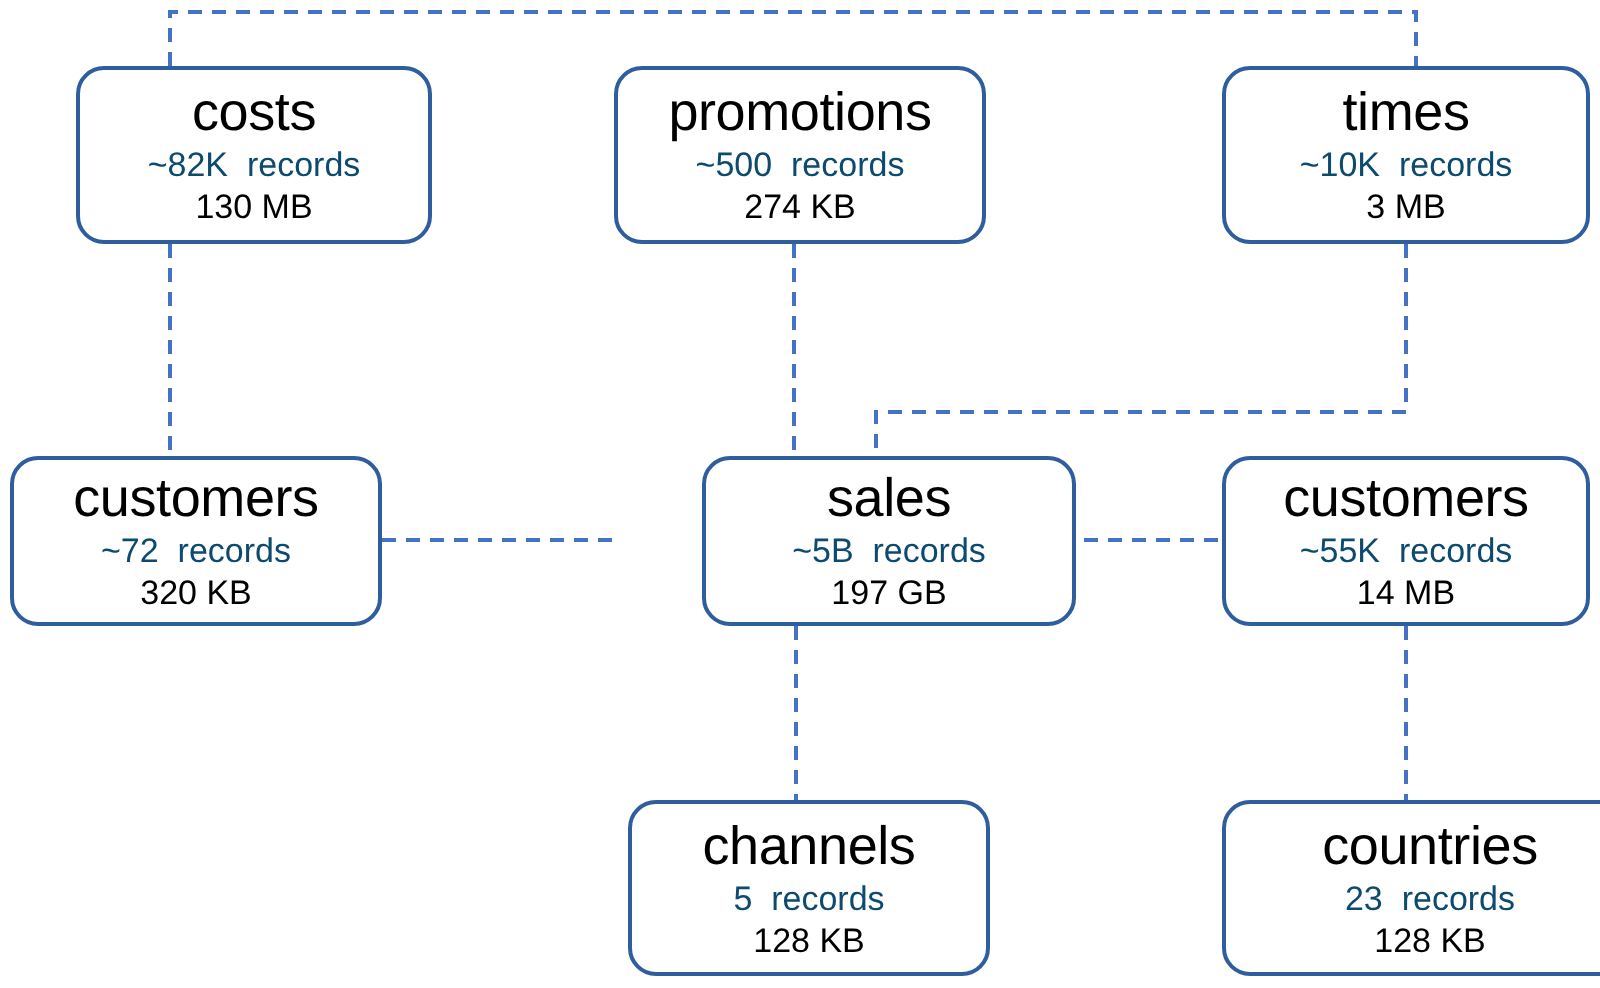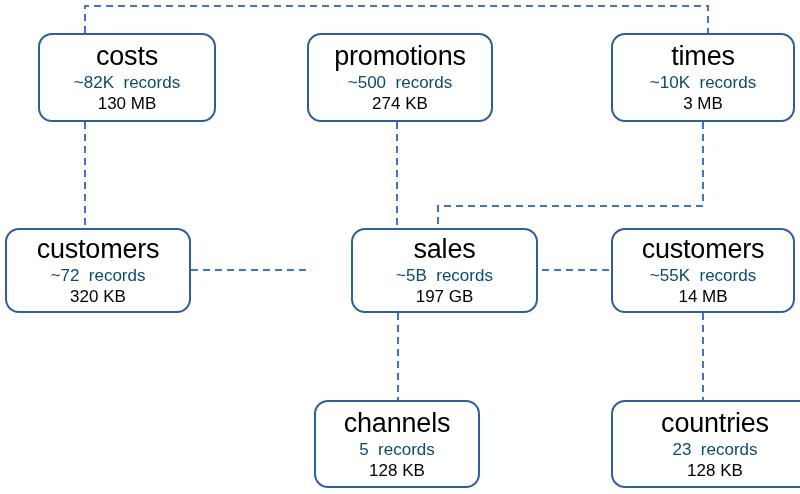--- a/index.html
+++ b/index.html
@@ -99,21 +99,21 @@
       <div class="node" style="left: 307px; top: 228px; width: 187px; height: 85px; border-color: rgb(46, 94, 158); margin-left: 44px;">
     <div class="node-title">sales</div>
     <div class="node-records">~5B  records</div>
     <div class="node-size">197 GB</div>
   </div>
       <div class="node" style="left: 611px; top: 228px; width: 184px; height: 85px; border-color: rgb(46, 94, 158);">
     <div class="node-title">customers</div>
     <div class="node-records">~55K  records</div>
     <div class="node-size">14 MB</div>
   </div>
-      <div class="node" style="left: 314px; top: 400px; width: 166px; height: 88px; border-color: rgb(46, 94, 158); justify-content: center;">
+      <div class="node" style="left: 314px; top: 400px; width: 181px; height: 88px; border-color: rgb(46, 94, 158); justify-content: center;">
     <div class="node-title">channels</div>
     <div class="node-records">5  records</div>
     <div class="node-size">128 KB</div>
   </div>
       <div class="node" style="left: 611px; top: 400px; width: 208px; height: 88px; border-color: rgb(46, 94, 158);">
     <div class="node-title">countries</div>
     <div class="node-records">23  records</div>
     <div class="node-size">128 KB</div>
   </div>
     </div>

